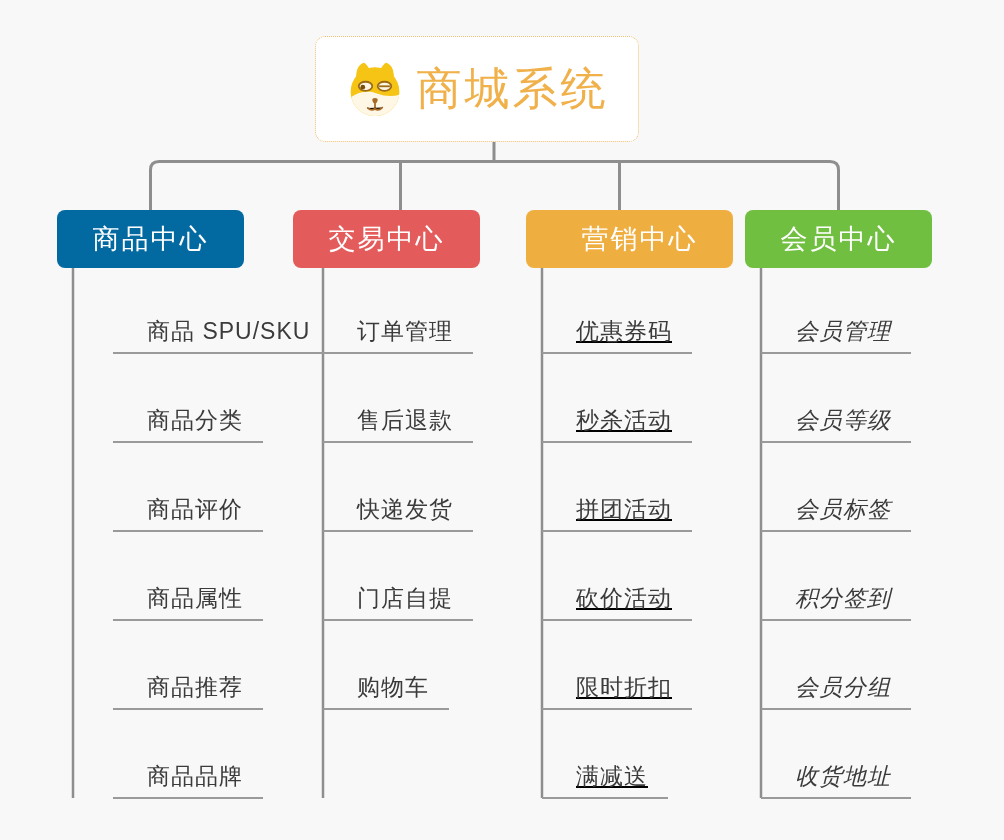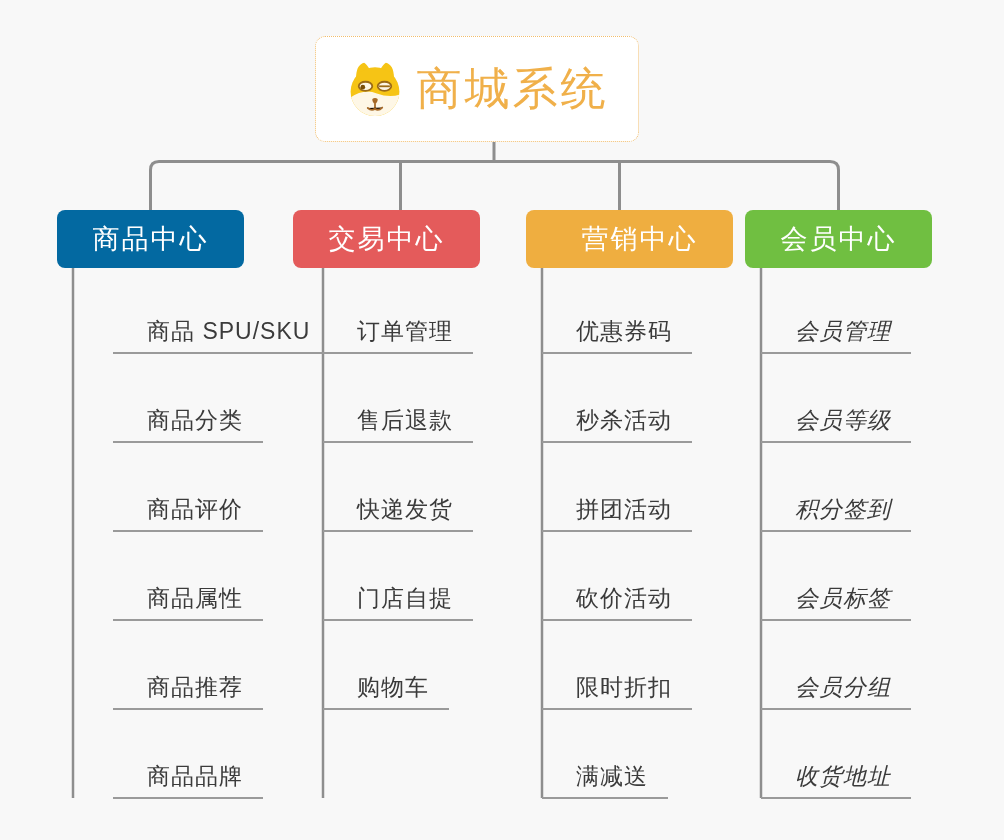--- a/index.html
+++ b/index.html
@@ -19,21 +19,21 @@
   .root-title { font-size:45px; color:#F0B04A; letter-spacing:3px; white-space:nowrap; }
 
   .branch {
     position:absolute; top:210px; width:187px; height:58px;
     border-radius:8px; display:flex; align-items:center; justify-content:center;
     color:#ffffff; font-size:27px; letter-spacing:2px; white-space:nowrap;
   }
   .b0 { left:57px; }  .b1 { left:293px; }  .b2 { left:526px; }  .b3 { left:745px; }
 
   .leaves { position:absolute; top:265px; margin:0; padding:0; list-style:none; }
-  .l0 { left:73px;margin-left:40px; } .l1 { left:323px; } .l2 { left:542px; } .l3 { left:761px;font-style:italic; }
+  .l0 { left:73px;margin-left:40px; } .l1 { left:323px; } .l2 { left:542px;text-decoration:underline; } .l3 { left:761px;font-style:italic; }
   .leaves li {
     box-sizing:border-box; height:89px; width:fit-content;
     display:flex; align-items:flex-end;
     border-bottom:2px solid #9A9A9A;
     padding:0 20px 5px 34px;
     font-size:23px; color:#3B3B3B; letter-spacing:1px; white-space:nowrap;
   }
 </style>
 </head>
 <body>
@@ -112,19 +112,19 @@
     <li>秒杀活动</li>
     <li>拼团活动</li>
     <li>砍价活动</li>
     <li>限时折扣</li>
     <li>满减送</li>
   </ul>
 
   <ul class="leaves l3">
     <li>会员管理</li>
     <li>会员等级</li>
+    <li>会员标签</li>
     <li>积分签到</li>
-    <li>会员标签</li>
     <li>会员分组</li>
     <li>收货地址</li>
   </ul>
 
 </div>
 
 </body></html>

